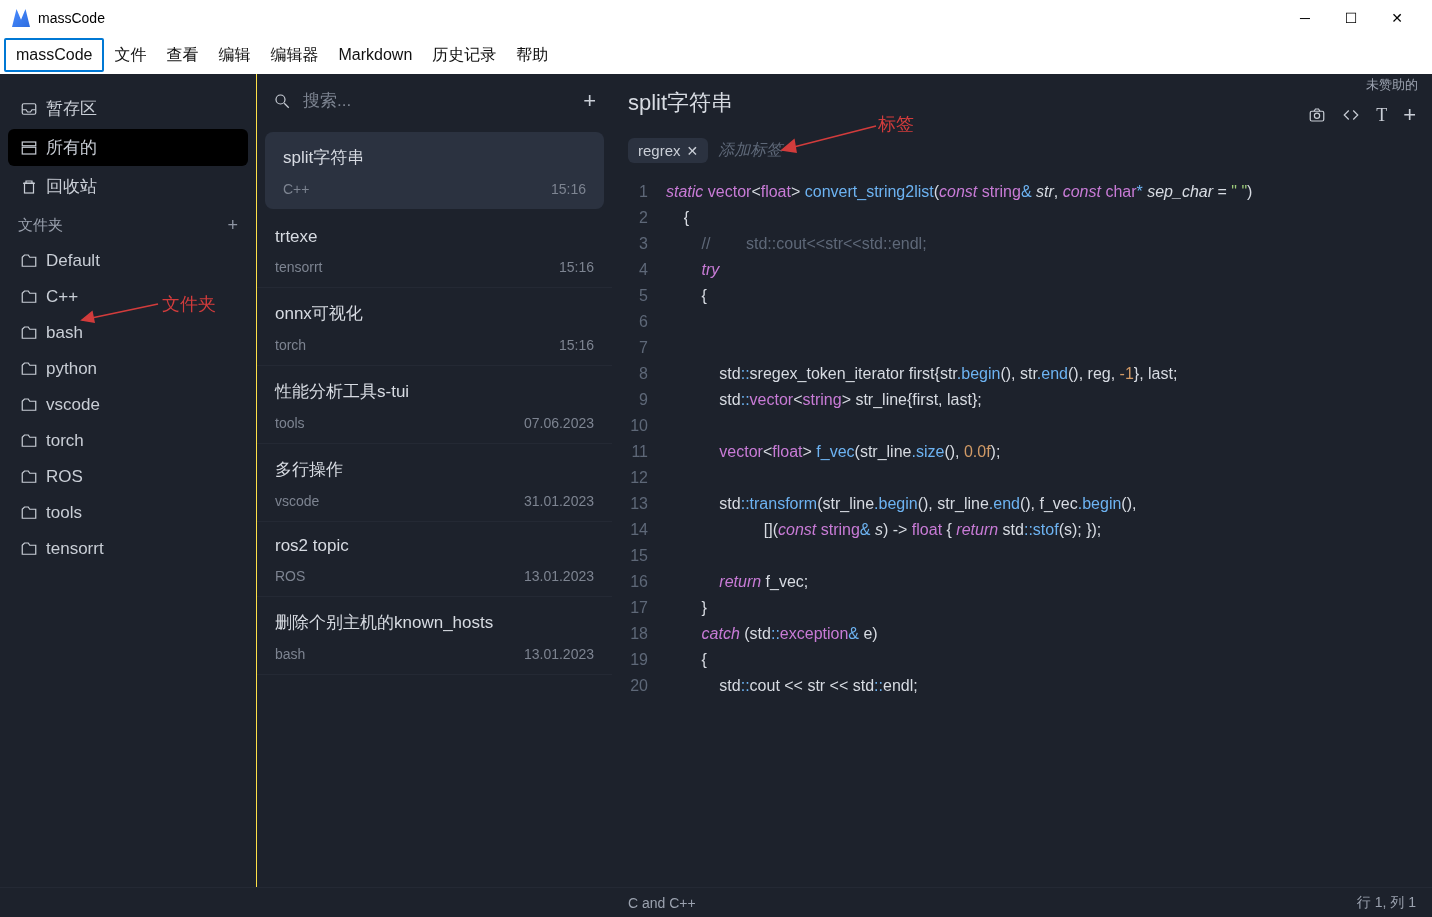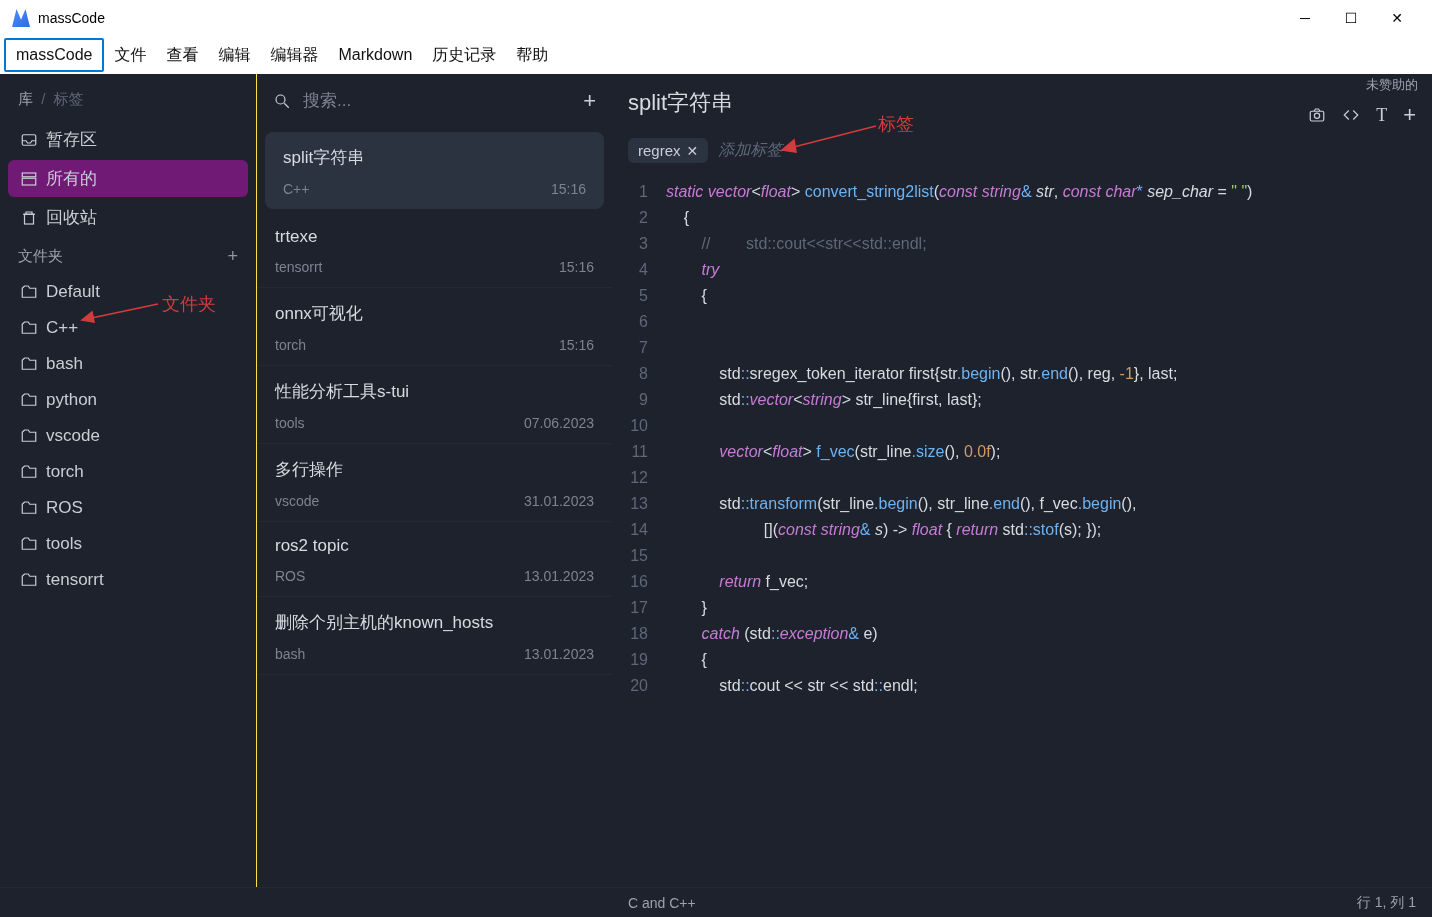--- a/index.html
+++ b/index.html
@@ -19,21 +19,21 @@
 
 
 .app { display:flex; height:calc(100% - 74px - 30px); background:#1d222c; color:#c9ced6; }
 
 
 .sidebar { width:256px; background:#1d222c; display:flex; flex-direction:column; padding:10px 8px; font-size:16px; }
 .crumbs { padding:6px 10px; color:#9ba2af; font-size:15px; }
 .crumbs .sep { color:#5a6170; margin:0 4px; }
 .lib-list, .folder-list { display:flex; flex-direction:column; gap:2px; margin-top:6px; }
 .li-item { display:flex; align-items:center; gap:8px; padding:7px 12px; border-radius:6px; color:#c9ced6; font-size:17px; }
-.li-item.sel { background:#701a75; }
+.li-item.sel { background:#000000; }
 .sec-hdr { display:flex; align-items:center; justify-content:space-between; padding:10px 10px 2px; color:#9ba2af; font-size:15px; }
 .plus { font-size:18px; color:#8e95a3; }
 .icon { width:18px; height:18px; display:inline-block; }
 svg { width:100%; height:100%; stroke:#c9ced6; stroke-width:1.6; fill:none; }
 
 
 .anno { position:absolute; color:#d23c3c; font-size:18px; font-weight:500; pointer-events:none; }
 .arrow { position:absolute; pointer-events:none; }
 .arrow svg { stroke:#d23c3c; fill:#d23c3c; }
 
@@ -56,21 +56,21 @@
 .unsponsored { font-size:13px; color:#9ba2af; position:absolute; top:2px; right:14px; }
 .tags-row { display:flex; align-items:center; gap:10px; padding:10px 16px 12px; }
 .tag { background:#2b3240; border-radius:6px; padding:4px 10px; font-size:15px; color:#c9ced6; display:flex; align-items:center; gap:6px; }
 .tag-x { font-size:14px; }
 .add-tag { color:#5e6878; font-size:16px;font-style:italic; }
 .code { flex:1; overflow:auto; font-family:Consolas,Menlo,monospace; font-size:16px; line-height:26px; padding:4px 0 0 0; }
 .code-line { display:flex; }
 .ln { width:54px; text-align:right; padding-right:18px; color:#5e6878; user-select:none; flex-shrink:0; }
 .code-txt { white-space:pre; color:#d7dbe2; }
 .k-kw { color:#c87bd6; font-style:italic; }
-.k-ty { color:#c87bd6; font-style:italic; }
+.k-ty { color:#c87bd6; }
 .k-fn { color:#6db3f2; }
 .k-str { color:#9dcb7a; }
 .k-var { color:#d7dbe2; font-style:italic; }
 .k-num { color:#d19a66; }
 .k-cm { color:#5e6878; }
 .k-op { color:#6db3f2; }
 .k-pn { color:#d7dbe2; }
 
 
 .status { height:30px; background:#1d222c; border-top:1px solid #242934; display:flex; align-items:center; justify-content:space-between; padding:0 16px; font-size:14px; color:#9ba2af; }
@@ -103,25 +103,20 @@
     <div class="menu-item">编辑</div>
     <div class="menu-item">编辑器</div>
     <div class="menu-item">Markdown</div>
     <div class="menu-item">历史记录</div>
     <div class="menu-item">帮助</div>
   </div>
 
 <div class="app rel">
 
   <div class="sidebar rel">
-    <div class="crumbs">
-      <span>库</span>
-      <span class="sep">/</span>
-      <span style="color:#5e6878">标签</span>
-    </div>
     <div class="lib-list" id="lib-list">
         <div class="li-item">
           <span class="icon"><svg viewBox="0 0 24 24">
               <rect x="3" y="5" width="18" height="14" rx="2"></rect>
               <polyline points="3,13 8,13 10,16 14,16 16,13 21,13"></polyline>
             </svg></span>
           <span>暂存区</span>
         </div>
         <div class="li-item sel">
           <span class="icon"><svg viewBox="0 0 24 24">

